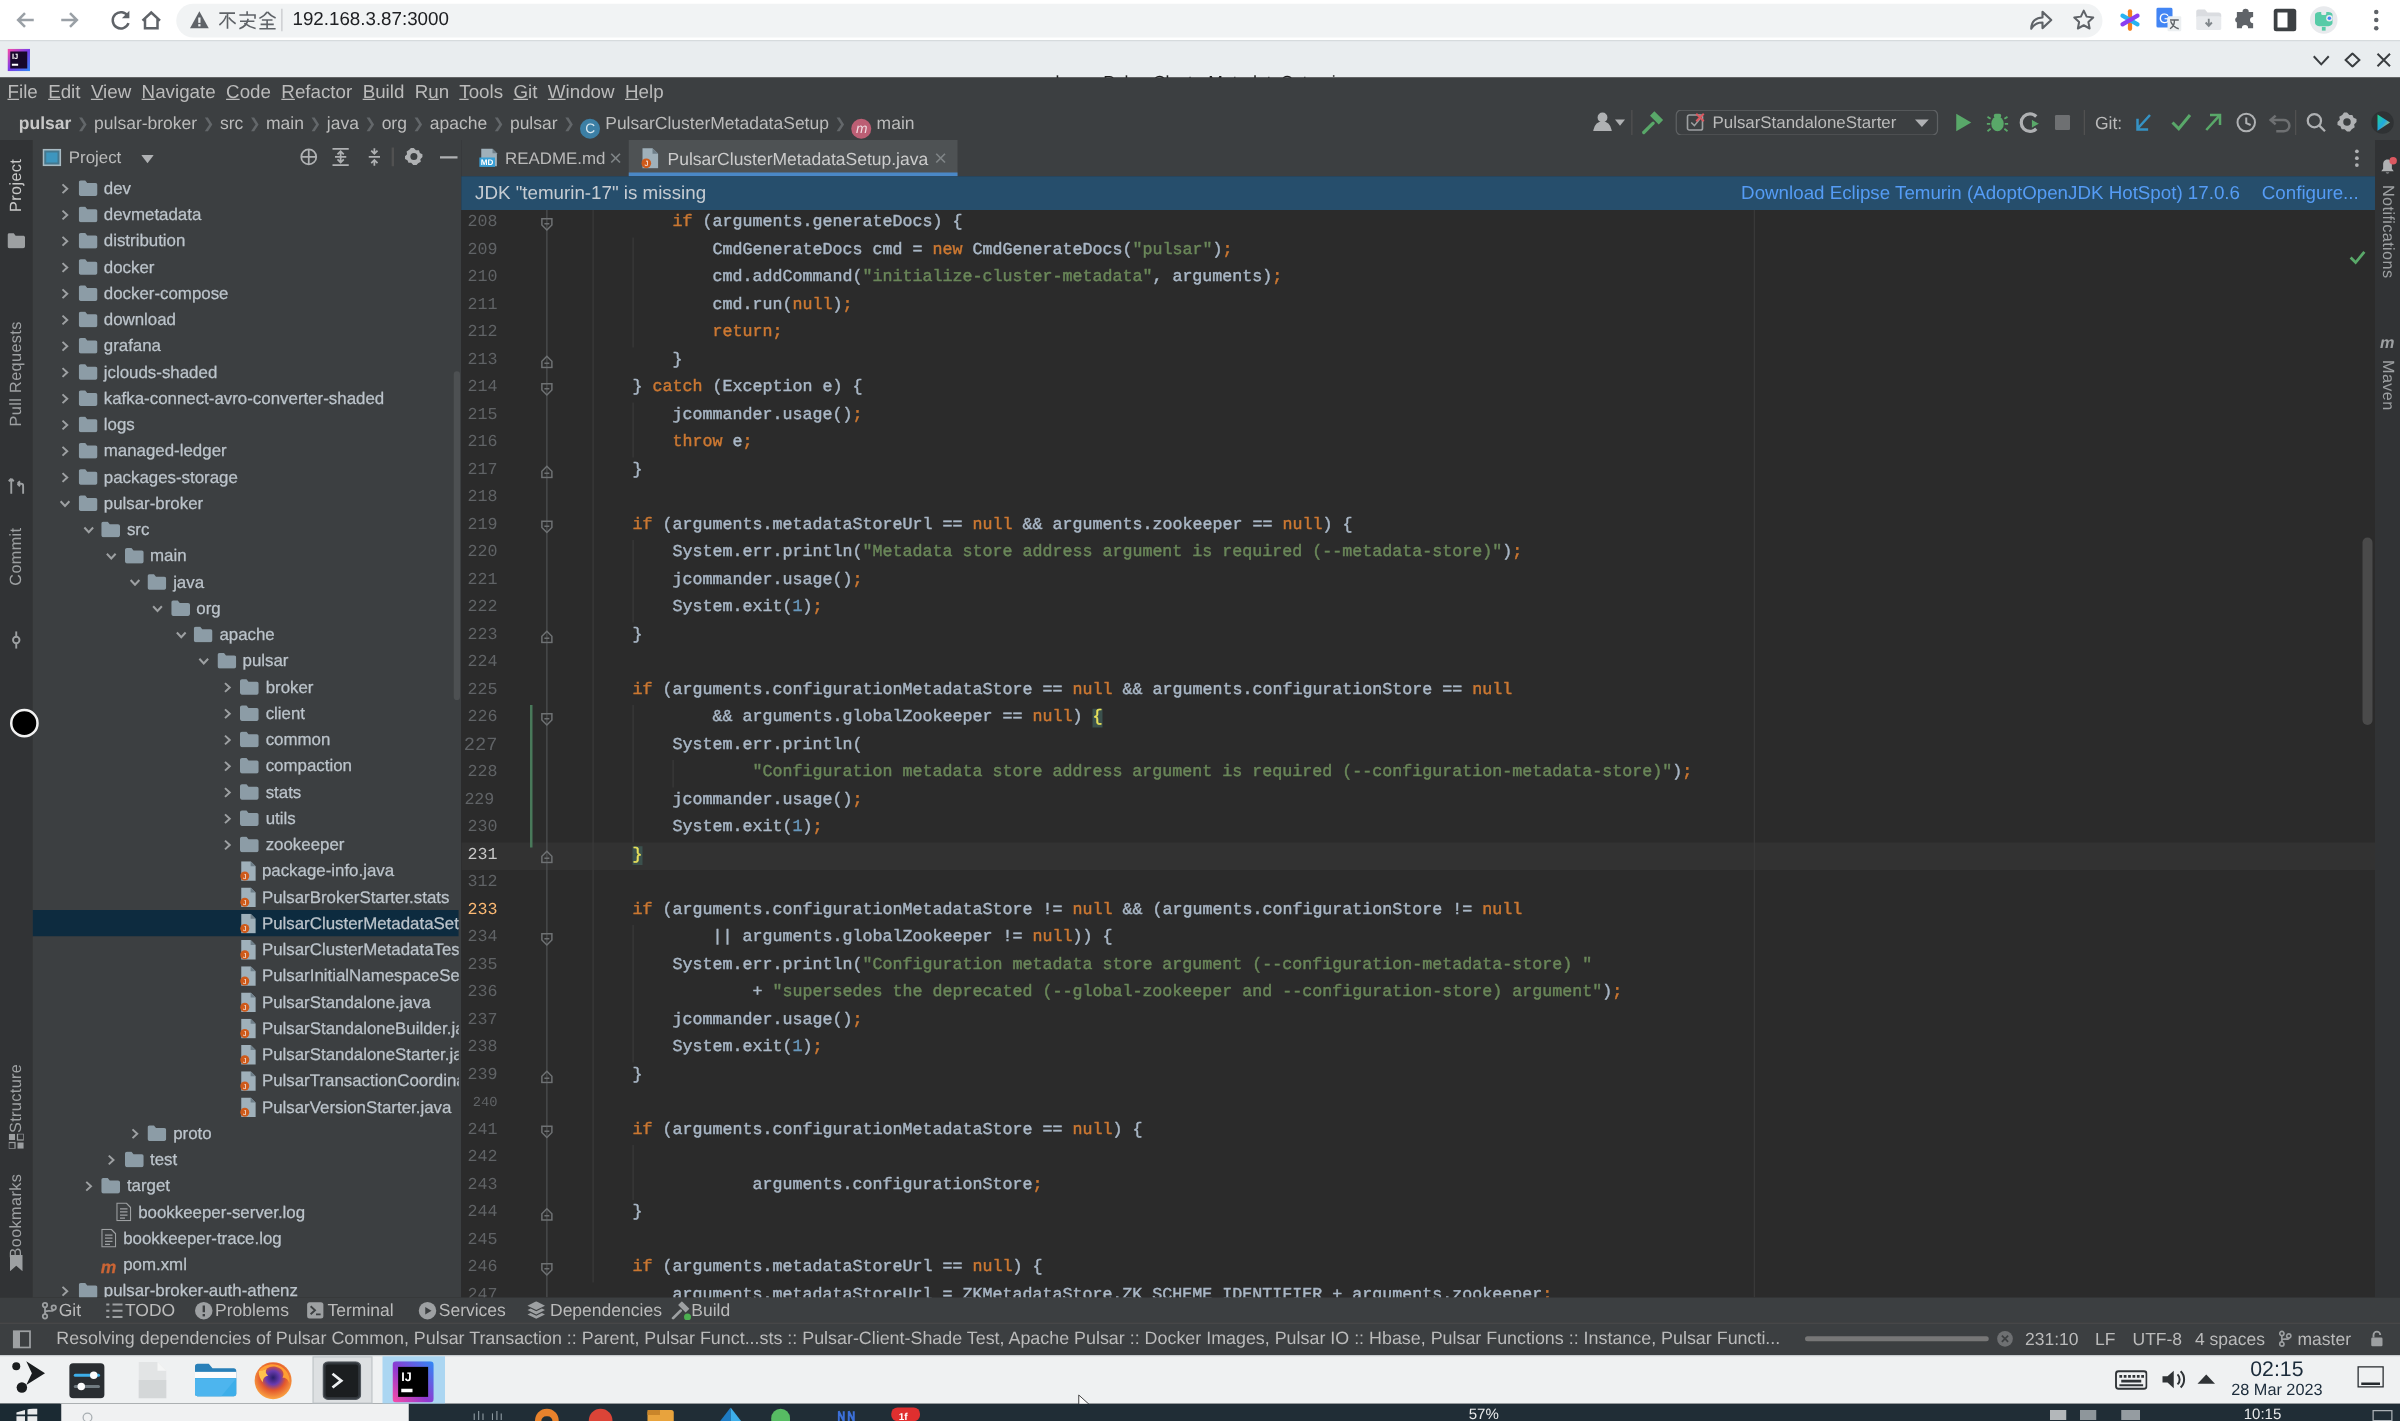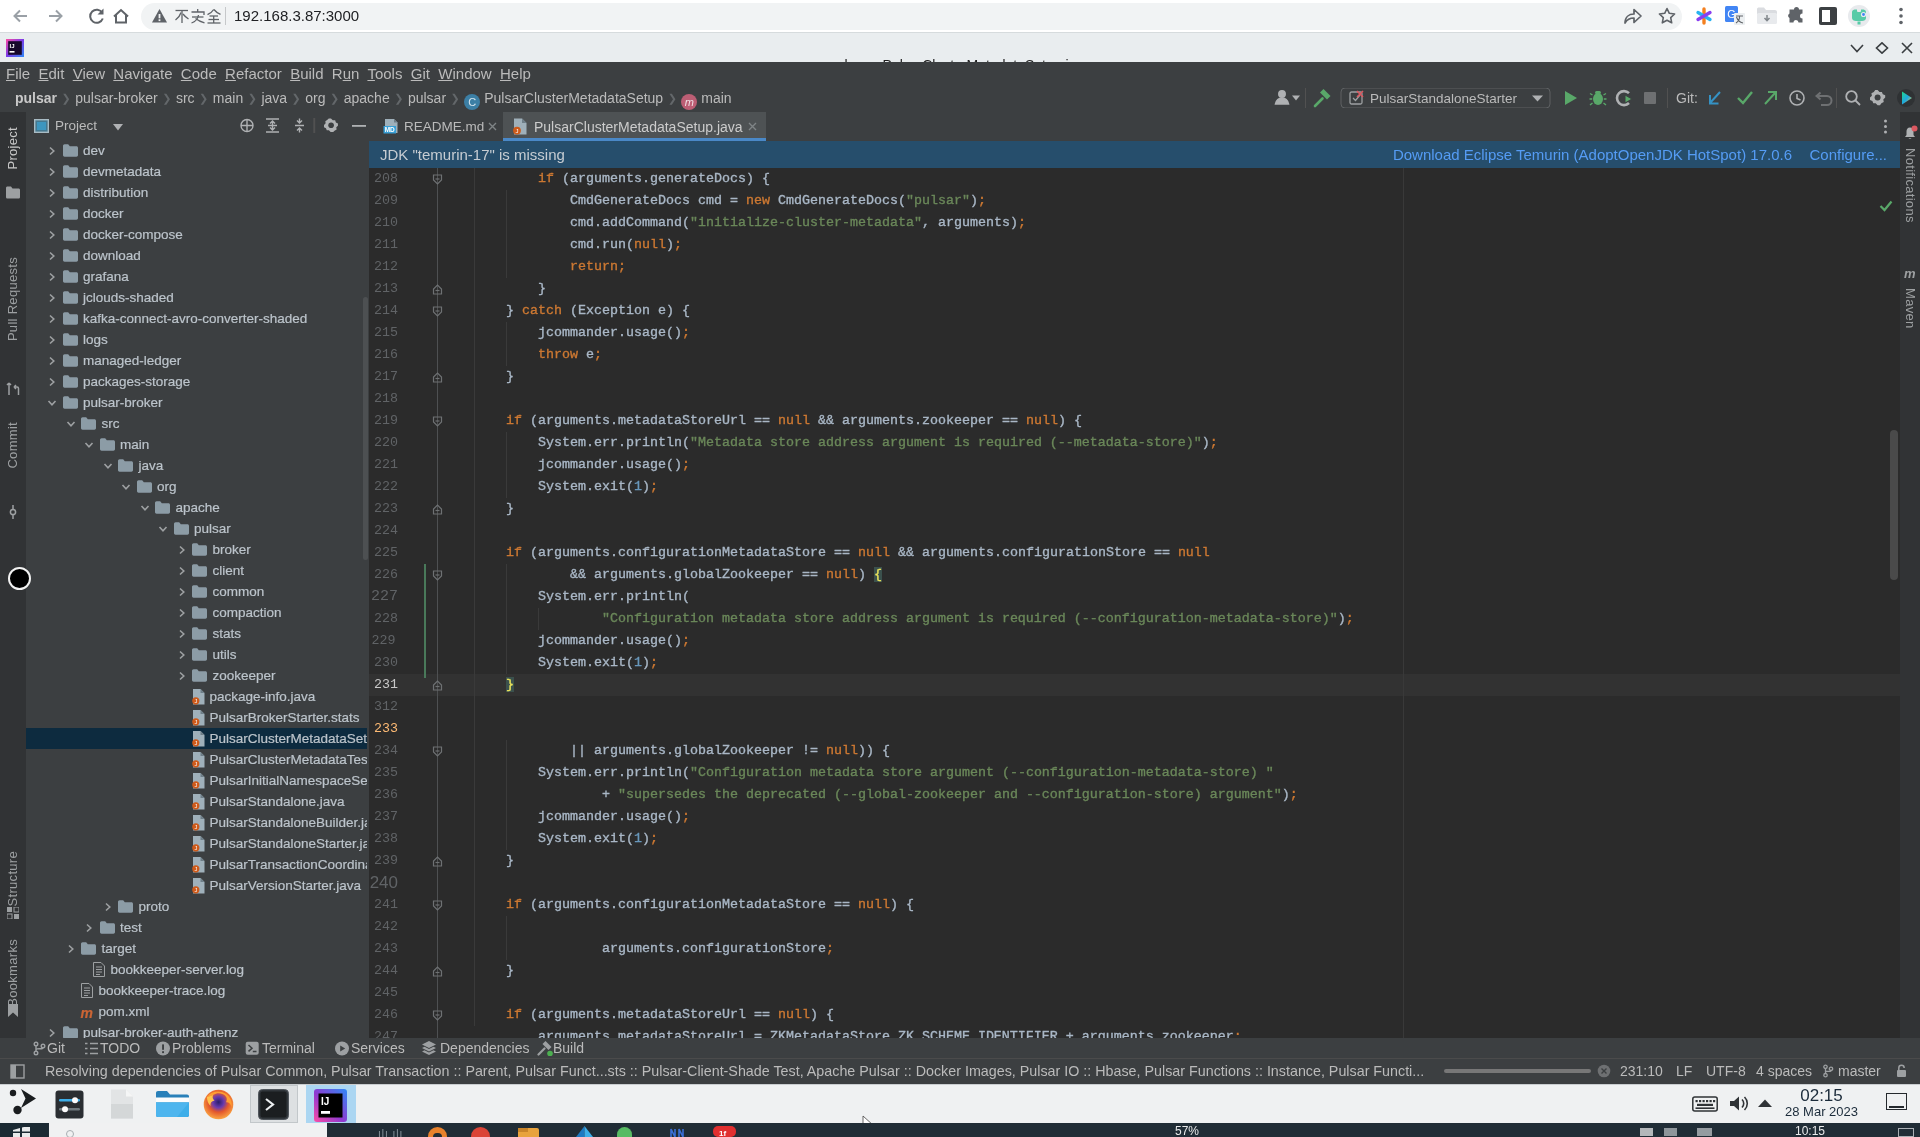--- a/index.html
+++ b/index.html
@@ -766,33 +766,34 @@
       <div class="abs" style="left:0;top:440px;width:29px;text-align:right;font-family:'Liberation Mono',monospace;font-size:13.3333px;line-height:22px;color:#606366">228</div>
       <div class="abs" style="left:73px;top:440px;font-family:'Liberation Mono',monospace;font-size:13.3333px;line-height:22px;white-space:pre;color:#A9B7C6;-webkit-text-stroke:0.35px">                    <span class="s">"Configuration metadata store address argument is required (--configuration-metadata-store)"</span>)<span class="k">;</span></div>
       <div class="abs" style="left:0;top:462px;width:29px;text-align:center;font-family:'Liberation Mono',monospace;font-size:13.3333px;line-height:22px;color:#606366">229</div>
       <div class="abs" style="left:73px;top:462px;font-family:'Liberation Mono',monospace;font-size:13.3333px;line-height:22px;white-space:pre;color:#A9B7C6;-webkit-text-stroke:0.35px">            jcommander.usage()<span class="k">;</span></div>
       <div class="abs" style="left:0;top:484px;width:29px;text-align:right;font-family:'Liberation Mono',monospace;font-size:13.3333px;line-height:22px;color:#606366">230</div>
       <div class="abs" style="left:73px;top:484px;font-family:'Liberation Mono',monospace;font-size:13.3333px;line-height:22px;white-space:pre;color:#A9B7C6;-webkit-text-stroke:0.35px">            System.exit(<span class="nm">1</span>)<span class="k">;</span></div>
       <div class="abs" style="left:0;top:506px;width:29px;text-align:right;font-family:'Liberation Mono',monospace;font-size:13.3333px;line-height:22px;color:#C8C8C8">231</div>
       <div class="abs" style="left:73px;top:506px;font-family:'Liberation Mono',monospace;font-size:13.3333px;line-height:22px;white-space:pre;color:#A9B7C6;-webkit-text-stroke:0.35px">        <span class="mb">}</span></div>
       <div class="abs" style="left:0;top:528px;width:29px;text-align:right;font-family:'Liberation Mono',monospace;font-size:13.3333px;line-height:22px;color:#606366">312</div>
       <div class="abs" style="left:0;top:550px;width:29px;text-align:right;font-family:'Liberation Mono',monospace;font-size:13.3333px;line-height:22px;color:#fdba74">233</div>
+      <div class="abs" style="left:73px;top:550px;font-family:'Liberation Mono',monospace;font-size:13.3333px;line-height:22px;white-space:pre;color:#A9B7C6;-webkit-text-stroke:0.35px">        <span class="k">if</span> (arguments.configurationMetadataStore != <span class="k">null</span> &amp;&amp; (arguments.configurationStore != <span class="k">null</span></div>
       <div class="abs" style="left:0;top:572px;width:29px;text-align:right;font-family:'Liberation Mono',monospace;font-size:13.3333px;line-height:22px;color:#606366">234</div>
       <div class="abs" style="left:73px;top:572px;font-family:'Liberation Mono',monospace;font-size:13.3333px;line-height:22px;white-space:pre;color:#A9B7C6;-webkit-text-stroke:0.35px">                || arguments.globalZookeeper != <span class="k">null</span>)) {</div>
       <div class="abs" style="left:0;top:594px;width:29px;text-align:right;font-family:'Liberation Mono',monospace;font-size:13.3333px;line-height:22px;color:#606366">235</div>
       <div class="abs" style="left:73px;top:594px;font-family:'Liberation Mono',monospace;font-size:13.3333px;line-height:22px;white-space:pre;color:#A9B7C6;-webkit-text-stroke:0.35px">            System.err.println(<span class="s">"Configuration metadata store argument (--configuration-metadata-store) "</span></div>
       <div class="abs" style="left:0;top:616px;width:29px;text-align:right;font-family:'Liberation Mono',monospace;font-size:13.3333px;line-height:22px;color:#606366">236</div>
       <div class="abs" style="left:73px;top:616px;font-family:'Liberation Mono',monospace;font-size:13.3333px;line-height:22px;white-space:pre;color:#A9B7C6;-webkit-text-stroke:0.35px">                    + <span class="s">"supersedes the deprecated (--global-zookeeper and --configuration-store) argument"</span>)<span class="k">;</span></div>
       <div class="abs" style="left:0;top:638px;width:29px;text-align:right;font-family:'Liberation Mono',monospace;font-size:13.3333px;line-height:22px;color:#606366">237</div>
       <div class="abs" style="left:73px;top:638px;font-family:'Liberation Mono',monospace;font-size:13.3333px;line-height:22px;white-space:pre;color:#A9B7C6;-webkit-text-stroke:0.35px">            jcommander.usage()<span class="k">;</span></div>
       <div class="abs" style="left:0;top:660px;width:29px;text-align:right;font-family:'Liberation Mono',monospace;font-size:13.3333px;line-height:22px;color:#606366">238</div>
       <div class="abs" style="left:73px;top:660px;font-family:'Liberation Mono',monospace;font-size:13.3333px;line-height:22px;white-space:pre;color:#A9B7C6;-webkit-text-stroke:0.35px">            System.exit(<span class="nm">1</span>)<span class="k">;</span></div>
       <div class="abs" style="left:0;top:682px;width:29px;text-align:right;font-family:'Liberation Mono',monospace;font-size:13.3333px;line-height:22px;color:#606366">239</div>
       <div class="abs" style="left:73px;top:682px;font-family:'Liberation Mono',monospace;font-size:13.3333px;line-height:22px;white-space:pre;color:#A9B7C6;-webkit-text-stroke:0.35px">        }</div>
-      <div class="abs" style="left:0;top:704px;width:29px;text-align:right;font-family:Liberation Sans, sans-serif;font-size:17px;line-height:22px;color:#606366">240</div>
+      <div class="abs" style="left:0;top:704px;width:29px;text-align:right;font-family:Liberation Mono, monospace;font-size:11px;line-height:22px;color:#606366">240</div>
       <div class="abs" style="left:0;top:726px;width:29px;text-align:right;font-family:'Liberation Mono',monospace;font-size:13.3333px;line-height:22px;color:#606366">241</div>
       <div class="abs" style="left:73px;top:726px;font-family:'Liberation Mono',monospace;font-size:13.3333px;line-height:22px;white-space:pre;color:#A9B7C6;-webkit-text-stroke:0.35px">        <span class="k">if</span> (arguments.configurationMetadataStore == <span class="k">null</span>) {</div>
       <div class="abs" style="left:0;top:748px;width:29px;text-align:right;font-family:'Liberation Mono',monospace;font-size:13.3333px;line-height:22px;color:#606366">242</div>
       <div class="abs" style="left:0;top:770px;width:29px;text-align:right;font-family:'Liberation Mono',monospace;font-size:13.3333px;line-height:22px;color:#606366">243</div>
       <div class="abs" style="left:73px;top:770px;font-family:'Liberation Mono',monospace;font-size:13.3333px;line-height:22px;white-space:pre;color:#A9B7C6;-webkit-text-stroke:0.35px">                    arguments.configurationStore<span class="k">;</span></div>
       <div class="abs" style="left:0;top:792px;width:29px;text-align:right;font-family:'Liberation Mono',monospace;font-size:13.3333px;line-height:22px;color:#606366">244</div>
       <div class="abs" style="left:73px;top:792px;font-family:'Liberation Mono',monospace;font-size:13.3333px;line-height:22px;white-space:pre;color:#A9B7C6;-webkit-text-stroke:0.35px">        }</div>
       <div class="abs" style="left:0;top:814px;width:29px;text-align:right;font-family:'Liberation Mono',monospace;font-size:13.3333px;line-height:22px;color:#606366">245</div>
       <div class="abs" style="left:0;top:836px;width:29px;text-align:right;font-family:'Liberation Mono',monospace;font-size:13.3333px;line-height:22px;color:#606366">246</div>
       <div class="abs" style="left:73px;top:836px;font-family:'Liberation Mono',monospace;font-size:13.3333px;line-height:22px;white-space:pre;color:#A9B7C6;-webkit-text-stroke:0.35px">        <span class="k">if</span> (arguments.metadataStoreUrl == <span class="k">null</span>) {</div>

